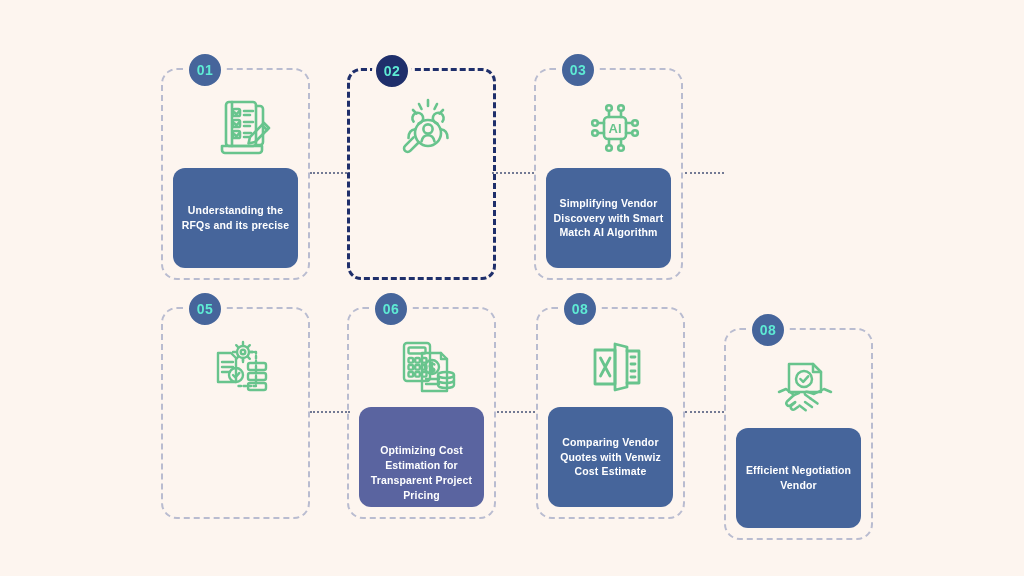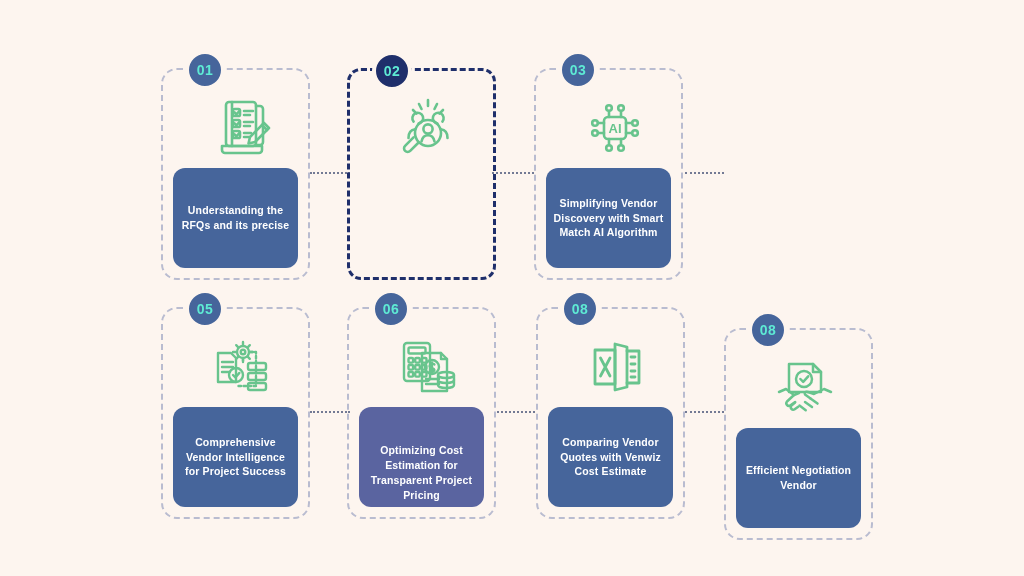--- a/index.html
+++ b/index.html
@@ -198,23 +198,20 @@
         <circle cx="37" cy="21" r="2.3"></circle>
         <path d="M37 11v3M37 28v3M27 21h3M44 21h3M30.2 14.2l2.1 2.1M41.7 25.7l2.1 2.1M43.8 14.2l-2.1 2.1M32.3 25.7l-2.1 2.1"></path>
         <circle cx="30" cy="44" r="7"></circle>
         <path d="M27 44l2.4 2.5 4-4.6"></path>
         <rect x="42" y="32" width="18" height="7" rx="2"></rect>
         <rect x="42" y="42" width="18" height="7" rx="2"></rect>
         <rect x="42" y="52" width="18" height="7" rx="2"></rect>
         <path d="M37 27v5" stroke-dasharray="2.5 2.5"></path>
         <path d="M44 21h6v34H30" stroke-dasharray="2.5 2.5"></path>
       </svg>
-    </div>
-    <div class="plate">
-      <span>Comprehensive Vendor Intelligence for Project Success</span>
     </div>
   </div>
 
   <div class="card" style="left:347px; top:307px;">
     <div class="badge">
       <span>06</span>
     </div>
     <div class="icon-wrap">
       <svg width="72" height="72" viewBox="0 0 72 72" fill="none" stroke="#68c48d" stroke-width="2.4" stroke-linecap="round" stroke-linejoin="round">
         <rect x="12" y="12" width="26" height="38" rx="3"></rect>

